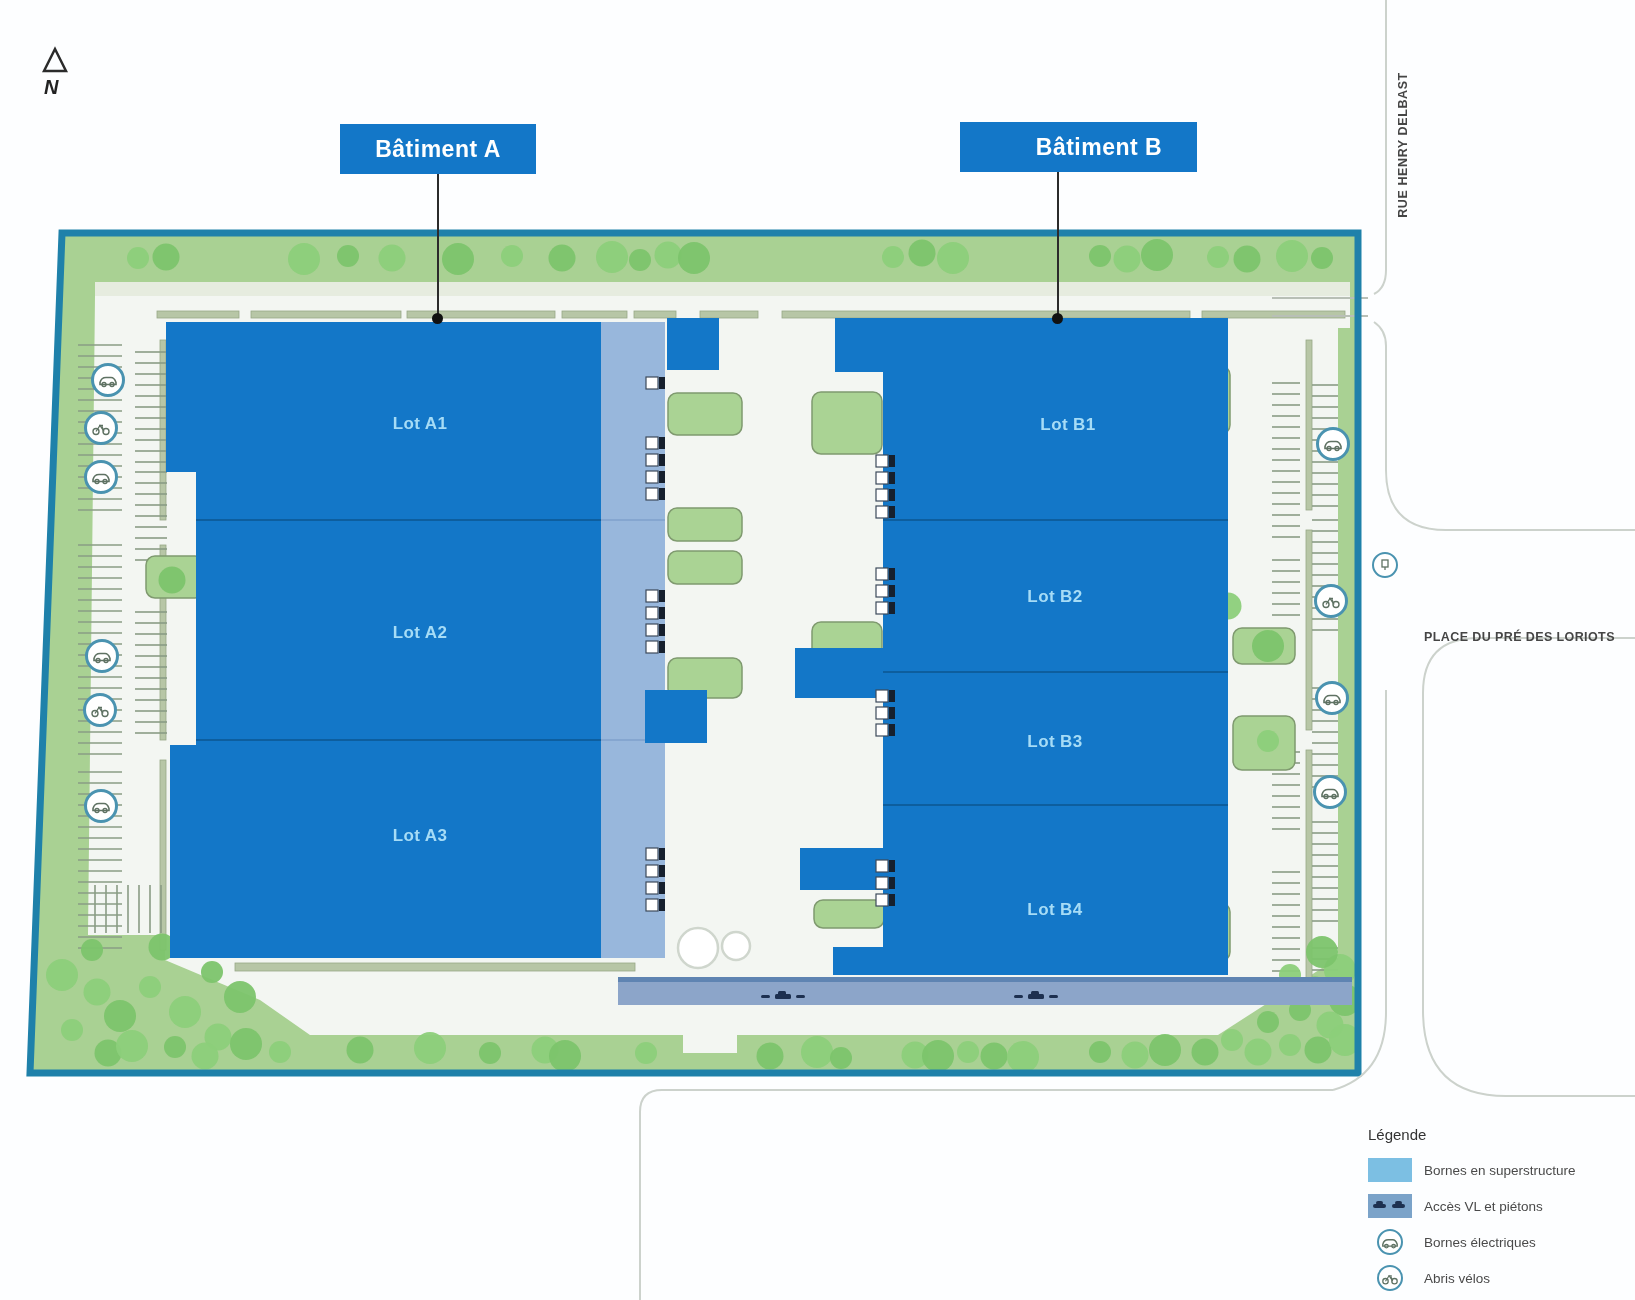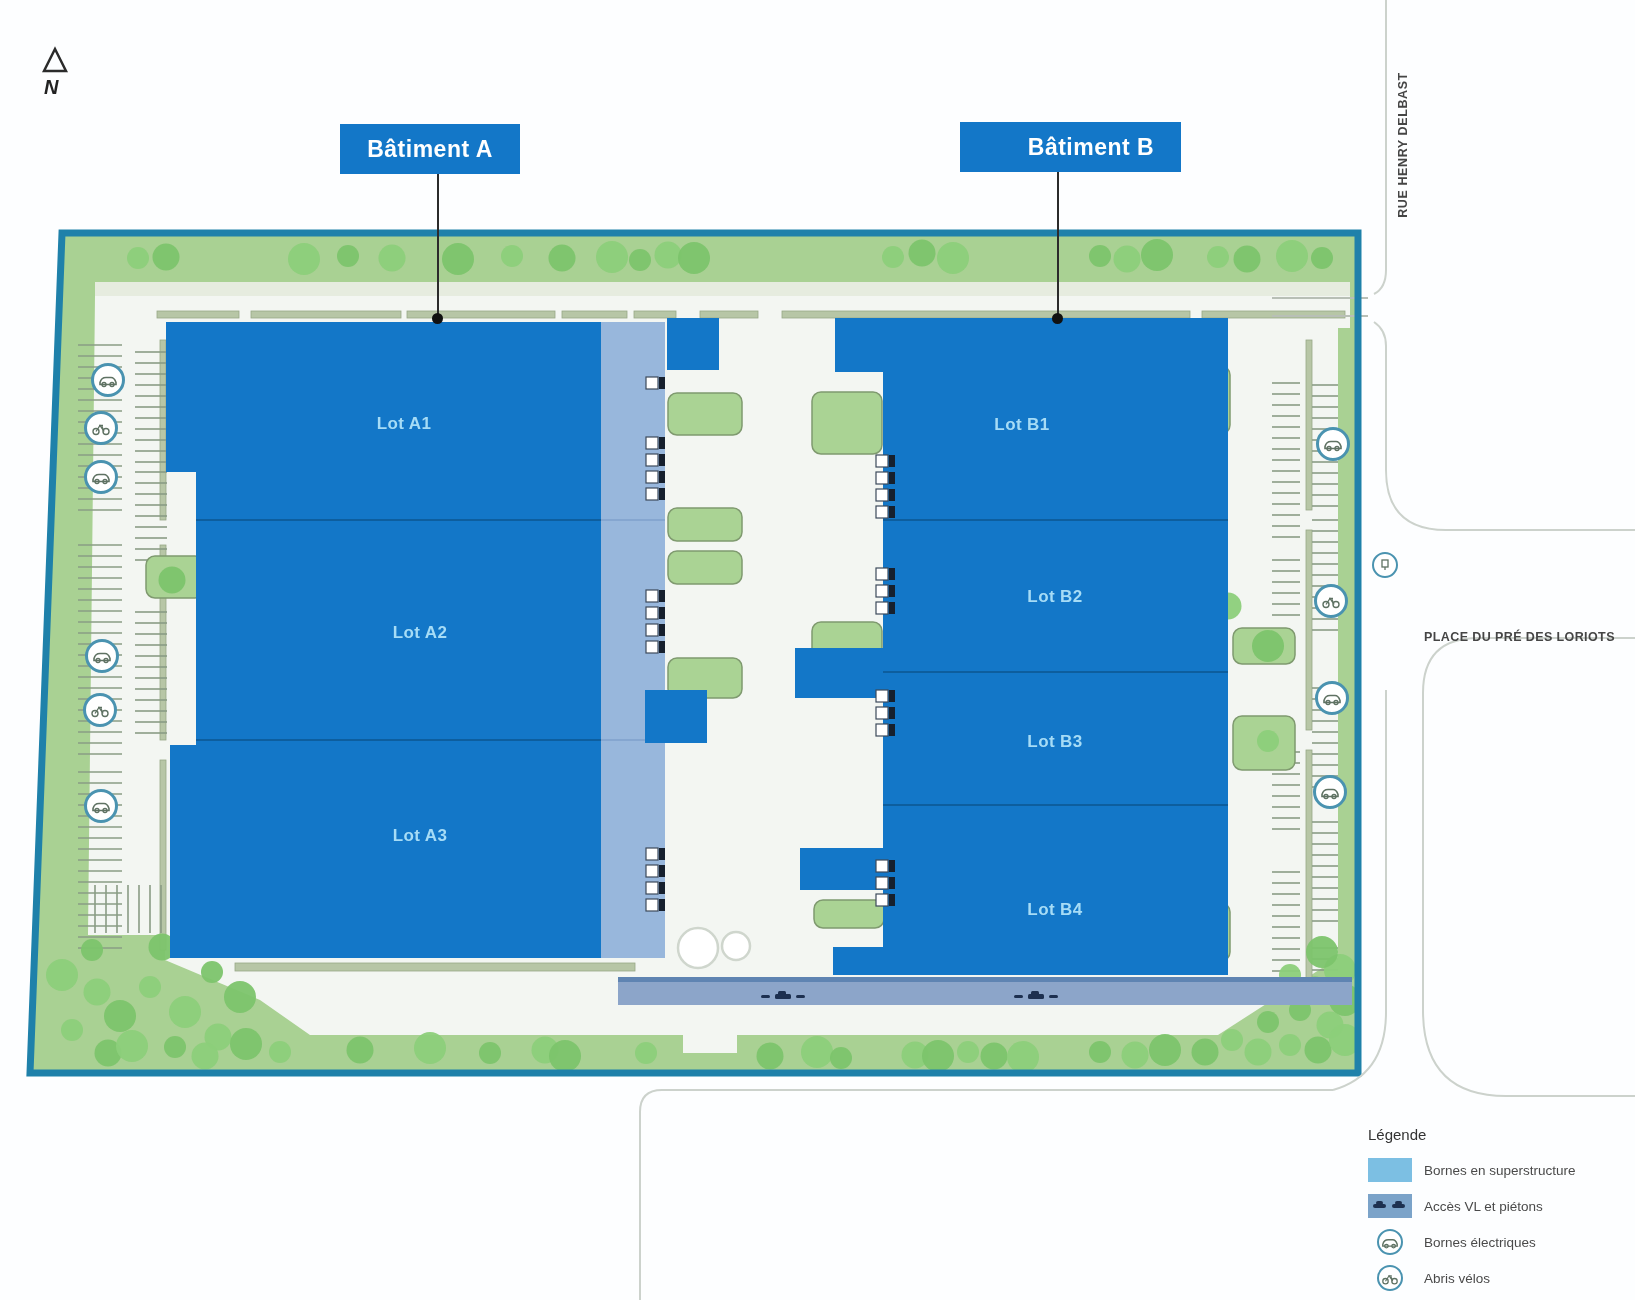--- a/index.html
+++ b/index.html
@@ -1,19 +1,19 @@
 <!DOCTYPE html>
 <html><head>
 <meta charset="utf-8">
 <style>
   html,body{margin:0;padding:0;background:#fdfeff;}
   #canvas{position:relative;width:1635px;height:1300px;overflow:hidden;
           font-family:"Liberation Sans",sans-serif;background:#fdfeff;}
   #plan-svg{position:absolute;left:0;top:0;}
-  .bldg-label{position:absolute;width:180px;height:50px;background:#1377c8;
+  .bldg-label{position:absolute;width:196px;height:50px;background:#1377c8;
      color:#ffffff;font-size:23px;font-weight:bold;display:flex;align-items:center;
      justify-content:center;letter-spacing:.5px;}
   .leader{position:absolute;width:2px;background:#2b2b2b;}
   .leader-dot{position:absolute;width:11px;height:11px;border-radius:50%;background:#111;}
   .lot-label{position:absolute;transform:translate(-50%,-50%);color:#a6dcf6;
      font-size:17px;font-weight:bold;letter-spacing:.4px;white-space:nowrap;}
   .street-v{position:absolute;transform:translate(-50%,-50%) rotate(-90deg);
      color:#454545;font-size:12.5px;font-weight:bold;letter-spacing:.6px;white-space:nowrap;}
   .street-h{position:absolute;color:#454545;font-size:12.5px;font-weight:bold;
      letter-spacing:.4px;white-space:nowrap;}
@@ -459,24 +459,24 @@
   </div>
 
   <div class="bldg-label" style="left:340px;top:124px;">Bâtiment A</div>
   <div class="leader" style="left:437px;top:174px;height:144px;"></div>
   <div class="leader-dot" style="left:432px;top:313px;"></div>
 
   <div class="bldg-label" style="left:960px;top:122px;padding-left:41px;">Bâtiment B</div>
   <div class="leader" style="left:1057px;top:172px;height:146px;"></div>
   <div class="leader-dot" style="left:1052px;top:313px;"></div>
 
-  <div class="lot-label" style="left:404px;top:424px;">Lot A1</div>
+  <div class="lot-label" style="left:420px;top:424px;">Lot A1</div>
   <div class="lot-label" style="left:420px;top:633px;">Lot A2</div>
   <div class="lot-label" style="left:420px;top:836px;">Lot A3</div>
-  <div class="lot-label" style="left:1022px;top:425px;">Lot B1</div>
+  <div class="lot-label" style="left:1068px;top:425px;">Lot B1</div>
   <div class="lot-label" style="left:1055px;top:597px;">Lot B2</div>
   <div class="lot-label" style="left:1055px;top:742px;">Lot B3</div>
   <div class="lot-label" style="left:1055px;top:910px;">Lot B4</div>
 
   <div class="street-v" style="left:1403px;top:145px;">RUE HENRY DELBAST</div>
   <div class="street-h" style="left:1424px;top:590px;margin-top:40px;">PLACE DU PRÉ DES LORIOTS</div>
 
   <div id="legend">
     <div class="lg-title">Légende</div>
     <div class="lg-row">

